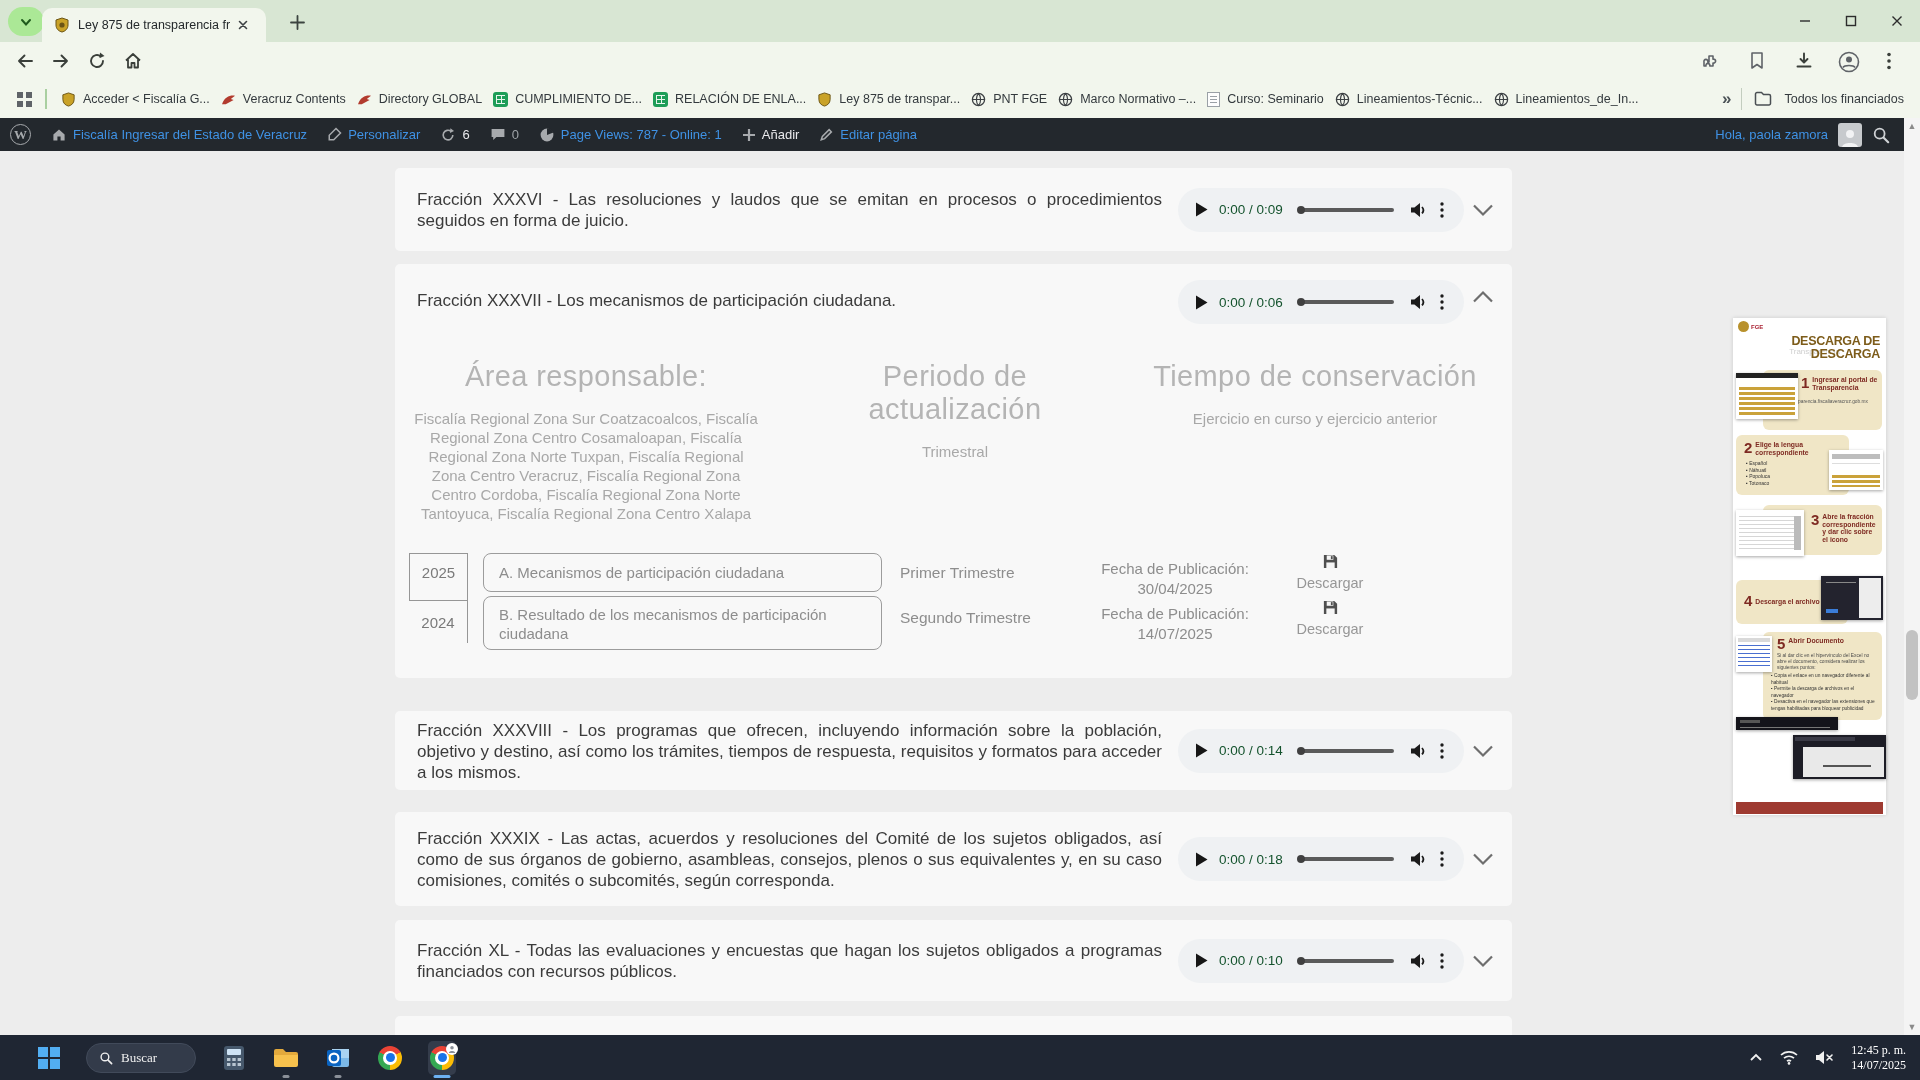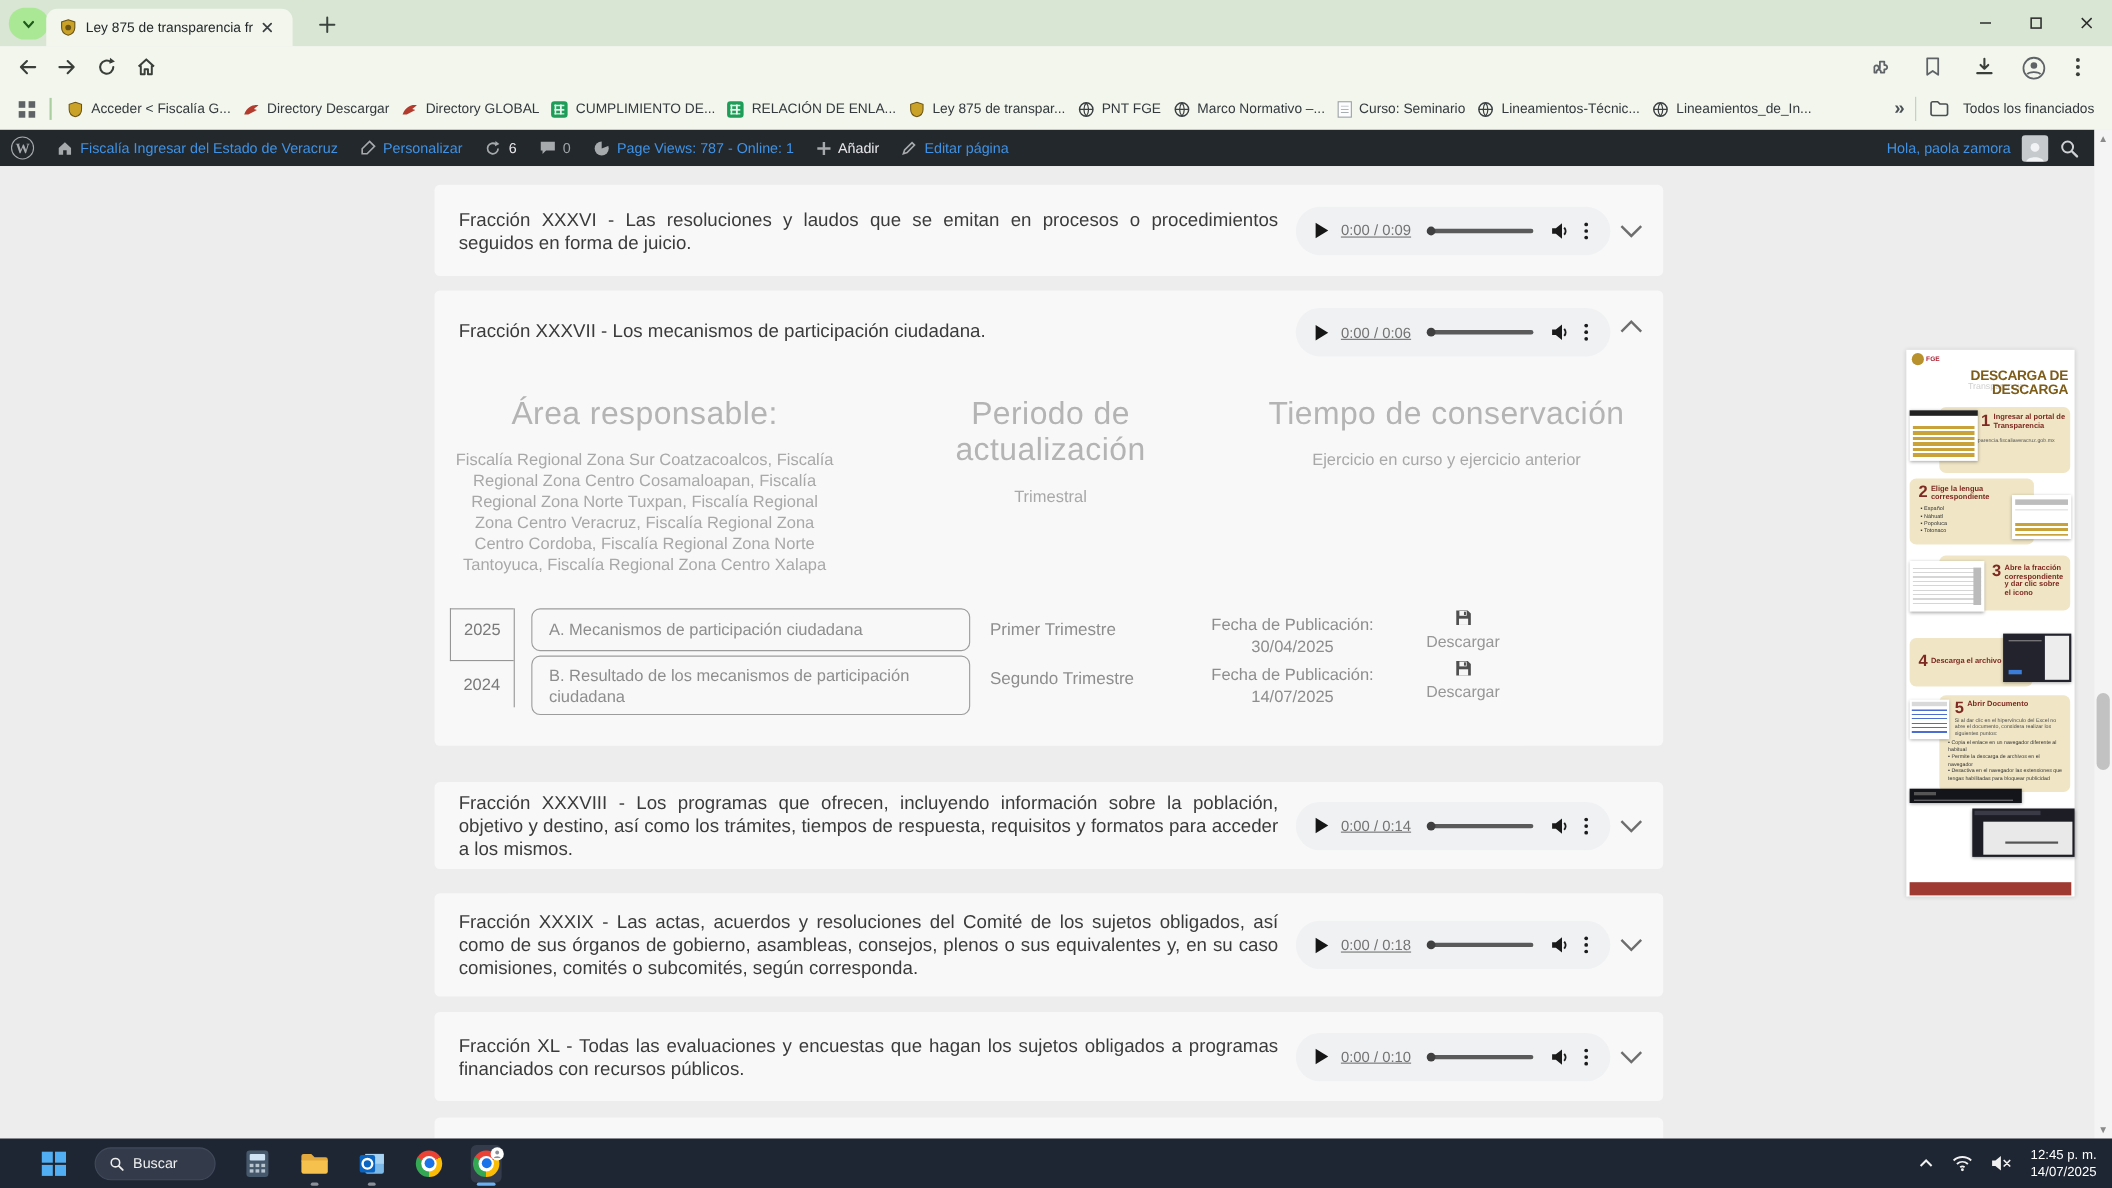--- a/index.html
+++ b/index.html
@@ -53,21 +53,21 @@
   .wp-logo { width:21px; height:21px; border:1.6px solid #a7aaad; border-radius:50%; color:#a7aaad; font-size:13px; font-weight:bold; display:flex; align-items:center; justify-content:center; font-family:"Liberation Serif",serif; margin-left:10px; }
 
   
   #content { position:absolute; left:0; top:151px; width:1920px; height:884px; background:#ededed; overflow:hidden; }
   .card { position:absolute; left:395px; width:1117px; background:#f8f8f8; border-radius:5px; }
   .frac-text { position:absolute; left:22px; width:745px; font-size:17px; color:#3b3b3b; text-align:justify; line-height:21px; }
   .centered-text { top:50%; transform:translateY(-50%); }
   .player { position:absolute; right:48px; width:286px; height:44px; background:#eff1f3; border-radius:22px; display:flex; align-items:center; }
   .player.vcenter, .chev.vcenter { top:50%; transform:translateY(-50%); }
   .play-btn { margin-left:17px; display:flex; }
-  .time { font-size:13.5px; color:#737373; margin-left:11px; white-space:nowrap;text-decoration:underline; }
+  .time { font-size:13.5px; color:#14532d; margin-left:11px; white-space:nowrap; }
   .track { width:96px; height:4px; background:#5a5a5a; border-radius:2px; margin-left:15px; position:relative; }
   .track::before { content:""; position:absolute; left:-1px; top:-2px; width:8px; height:8px; border-radius:50%; background:#404040; }
   .vol-btn { margin-left:15px; display:flex; }
   .kebab-btn { margin-left:13px; display:flex; }
   .chev { position:absolute; right:18px; display:flex; }
 
   
   .col-block { position:absolute; text-align:center; }
   .col-header { font-size:29px; font-weight:300; color:#b4b4b4; letter-spacing:.4px; }
   .col-value { margin-top:16px; font-size:15px; color:#a8a8a8; line-height:19px; }
@@ -102,21 +102,21 @@
   .gray-lines { position:absolute; left:3px; right:3px; background:repeating-linear-gradient(#d6d6d6 0 1px, transparent 1px 4px); }
   .blue-lines { position:absolute; left:2px; right:2px; background:repeating-linear-gradient(#4a6fd0 0 1px, transparent 1px 4px); }
   .ig-redbar { position:absolute; left:3px; top:484px; width:147px; height:12px; background:#9e3a31; }
 
   
   #scrollbar { position:absolute; left:1904px; top:118px; width:16px; height:917px; background:#f4f4f4; }
   .sb-arrow { position:absolute; left:0; width:16px; height:16px; display:flex; align-items:center; justify-content:center; color:#8a8a8a; font-size:9px; }
   .sb-thumb { position:absolute; left:2px; top:512px; width:12px; height:70px; background:#c2c2c2; border-radius:6px; }
 
   
-  #taskbar { position:absolute; left:0; top:1035px; width:1920px; height:45px; background:#1f2633; display:flex; align-items:center; }
+  #taskbar { position:absolute; left:0; top:1035px; width:1920px; height:45px; background:#1f2633; display:flex; align-items:center;font-family:Liberation Serif, serif; }
   .tb-start { margin-left:38px; display:grid; grid-template-columns:10px 10px; grid-gap:2px; }
   .tb-start span { width:10px; height:10px; background:#52aef2; }
   .tb-search { margin-left:26px; width:110px; height:30px; border-radius:15px; background:#333b4a; border:1px solid #414a5a; display:flex; align-items:center; color:#f0f0f0; font-size:13px; gap:8px; padding-left:12px; }
   .tb-icon { margin-left:24px; width:28px; height:34px; display:flex; align-items:center; justify-content:center; position:relative; }
   .tb-dash { position:absolute; bottom:-3px; left:50%; transform:translateX(-50%); width:7px; height:3px; border-radius:2px; background:#8a8f98; }
   .tb-active { background:#343c4b; border-radius:5px; }
   .tb-dash-active { position:absolute; bottom:-3px; left:50%; transform:translateX(-50%); width:17px; height:3px; border-radius:2px; background:#6db1f2; }
   .chrome-ball { width:24px; height:24px; border-radius:50%; background:conic-gradient(from -60deg, #ea4335 0 120deg, #fbbc05 0 240deg, #34a853 0 360deg); position:relative; }
   .chrome-ball::before { content:""; position:absolute; left:5px; top:5px; width:14px; height:14px; border-radius:50%; background:#fff; }
   .chrome-ball::after { content:""; position:absolute; left:7.5px; top:7.5px; width:9px; height:9px; border-radius:50%; background:#1a73e8; }
@@ -247,21 +247,21 @@
       <span class="bm-item">
         <svg width="15" height="15" viewBox="0 0 16 16">
             <path d="M8 1 L14 3 V8 C14 12 11 14.3 8 15 C5 14.3 2 12 2 8 V3 Z" fill="#c9a227" stroke="#6b5414"></path>
           </svg>
         <span>Acceder &lt; Fiscalía G...</span>
       </span>
       <span class="bm-item">
         <svg width="15" height="13" viewBox="0 0 16 14">
             <path d="M1 12 C4 4 10 2 15 3 L10.5 6.5 L13.5 7.5 L5 12 Z" fill="#b23b2e"></path>
           </svg>
-        <span>Directory Descargar</span>
+        <span>Veracruz Contents</span>
       </span>
       <span class="bm-item">
         <svg width="15" height="13" viewBox="0 0 16 14">
             <path d="M1 12 C4 4 10 2 15 3 L10.5 6.5 L13.5 7.5 L5 12 Z" fill="#b23b2e"></path>
           </svg>
         <span>Directory GLOBAL</span>
       </span>
       <span class="bm-item">
         <span class="ic-sheet"></span>
         <span>CUMPLIMIENTO DE...</span>

